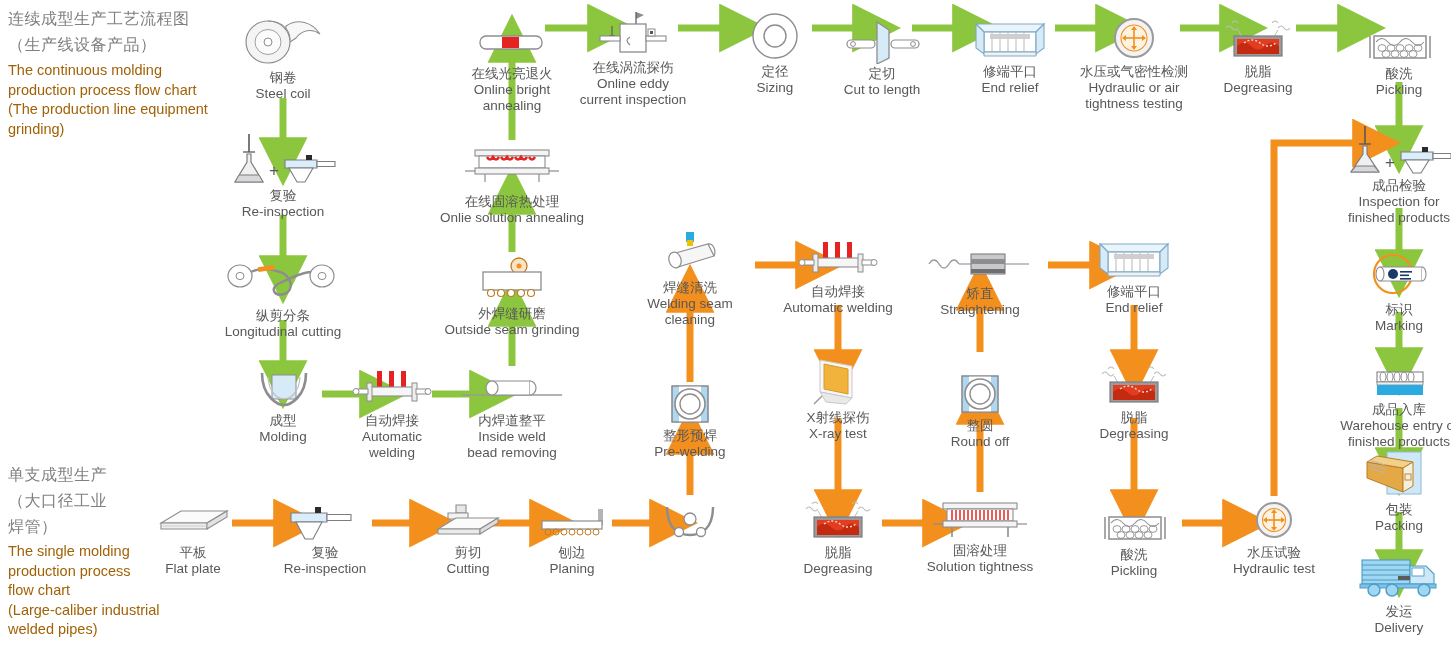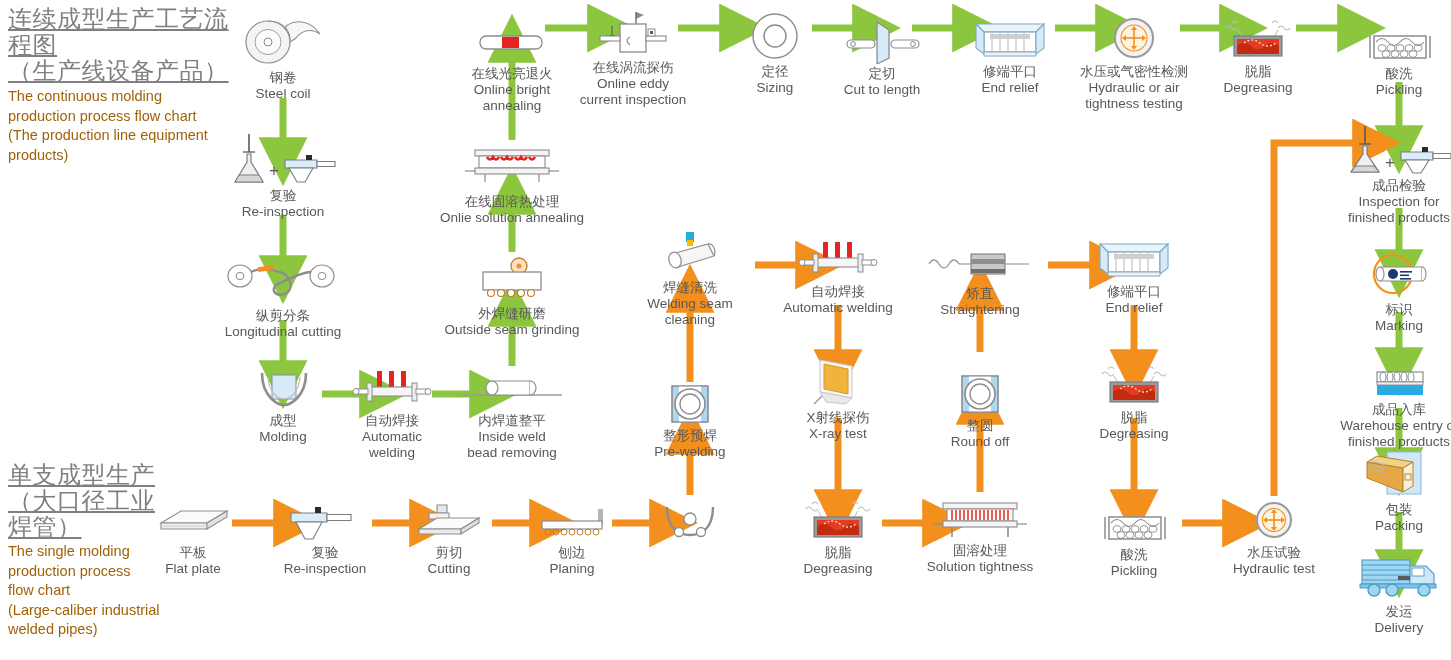--- a/index.html
+++ b/index.html
@@ -2,21 +2,21 @@
 <html><head>
 <meta charset="utf-8">
 <style>
   html,body{margin:0;padding:0;background:#ffffff;}
   body{width:1451px;height:660px;position:relative;overflow:hidden;
        font-family:"Liberation Sans","DejaVu Sans",sans-serif;color:#58585a;}
   #stage{position:absolute;left:0;top:0;width:1451px;height:660px;}
 
   
   .title{position:absolute;color:#6d6e71;}
-  .title .cn{font-size:24px;line-height:26px;letter-spacing:.5px;color:#808083;text-decoration:underline;}
+  .title .cn{font-size:16px;line-height:26px;letter-spacing:.5px;color:#808083;}
   .title .en{font-size:14.5px;line-height:19.5px;color:#a16207;}
 
   
   .node{position:absolute;width:150px;margin-left:-75px;text-align:center;}
   .node .art{height:56px;display:flex;align-items:flex-end;justify-content:center;}
   .node .cap{margin-top:2px;}
   .node .cn{display:block;font-size:13.5px;line-height:16px;color:#58585a;white-space:nowrap;}
   .node .en{display:block;font-size:13.5px;line-height:15.5px;color:#58585a;}
 
   
@@ -26,21 +26,21 @@
 <body>
 
 <div id="stage">
 
   <div class="title" style="left:8px;top:6px;width:240px;">
     <div class="cn">连续成型生产工艺流程图</div>
     <div class="cn">（生产线设备产品）</div>
     <div class="en" style="margin-top:3px;">The continuous molding</div>
     <div class="en">production process flow chart</div>
     <div class="en">(The production line equipment</div>
-    <div class="en">products)</div>
+    <div class="en">grinding)</div>
   </div>
 
   <div class="title" style="left:8px;top:462px;width:190px;">
     <div class="cn">单支成型生产</div>
     <div class="cn">（大口径工业</div>
     <div class="cn">焊管）</div>
     <div class="en" style="margin-top:2px;">The single molding</div>
     <div class="en">production process</div>
     <div class="en">flow chart</div>
     <div class="en">(Large-caliber industrial</div>
@@ -455,21 +455,21 @@
         <rect x="36" y="8" width="6" height="6" fill="#2b2b2d"></rect>
         <path d="M17,23 L43,23 L34,40 L26,40 Z" fill="#ffffff" stroke="#7d7d80" stroke-width="1.1"></path>
       </svg>
     </div>
     <div class="cap">
         <span class="cn">复验</span>
       <span class="en">Re-inspection</span>
       </div>
   </div>
 
-  <div class="node" style="left:449px;top:487px;">
+  <div class="node" style="left:468px;top:487px;">
     <div class="art">
       <svg width="92" height="44" viewBox="0 0 92 44">
         <path d="M34,6 L44,6 L44,14 L34,14 Z" fill="#e7e7e8" stroke="#8d8d90" stroke-width="1.1"></path>
         <path d="M26,14 L46,14 L46,20 L26,20 Z" fill="#f2f2f3" stroke="#8d8d90" stroke-width="1.1"></path>
         <path d="M16,30 L34,19 L76,19 L58,30 Z" fill="#fbfbfb" stroke="#8d8d90" stroke-width="1.1"></path>
         <path d="M16,30 L58,30 L58,35 L16,35 Z" fill="#eaeaeb" stroke="#8d8d90" stroke-width="1.1"></path>
         <path d="M58,30 L76,19 L76,24 L58,35 Z" fill="#dededf" stroke="#8d8d90" stroke-width="1.1"></path>
       </svg>
     </div>
     <div class="cap">

